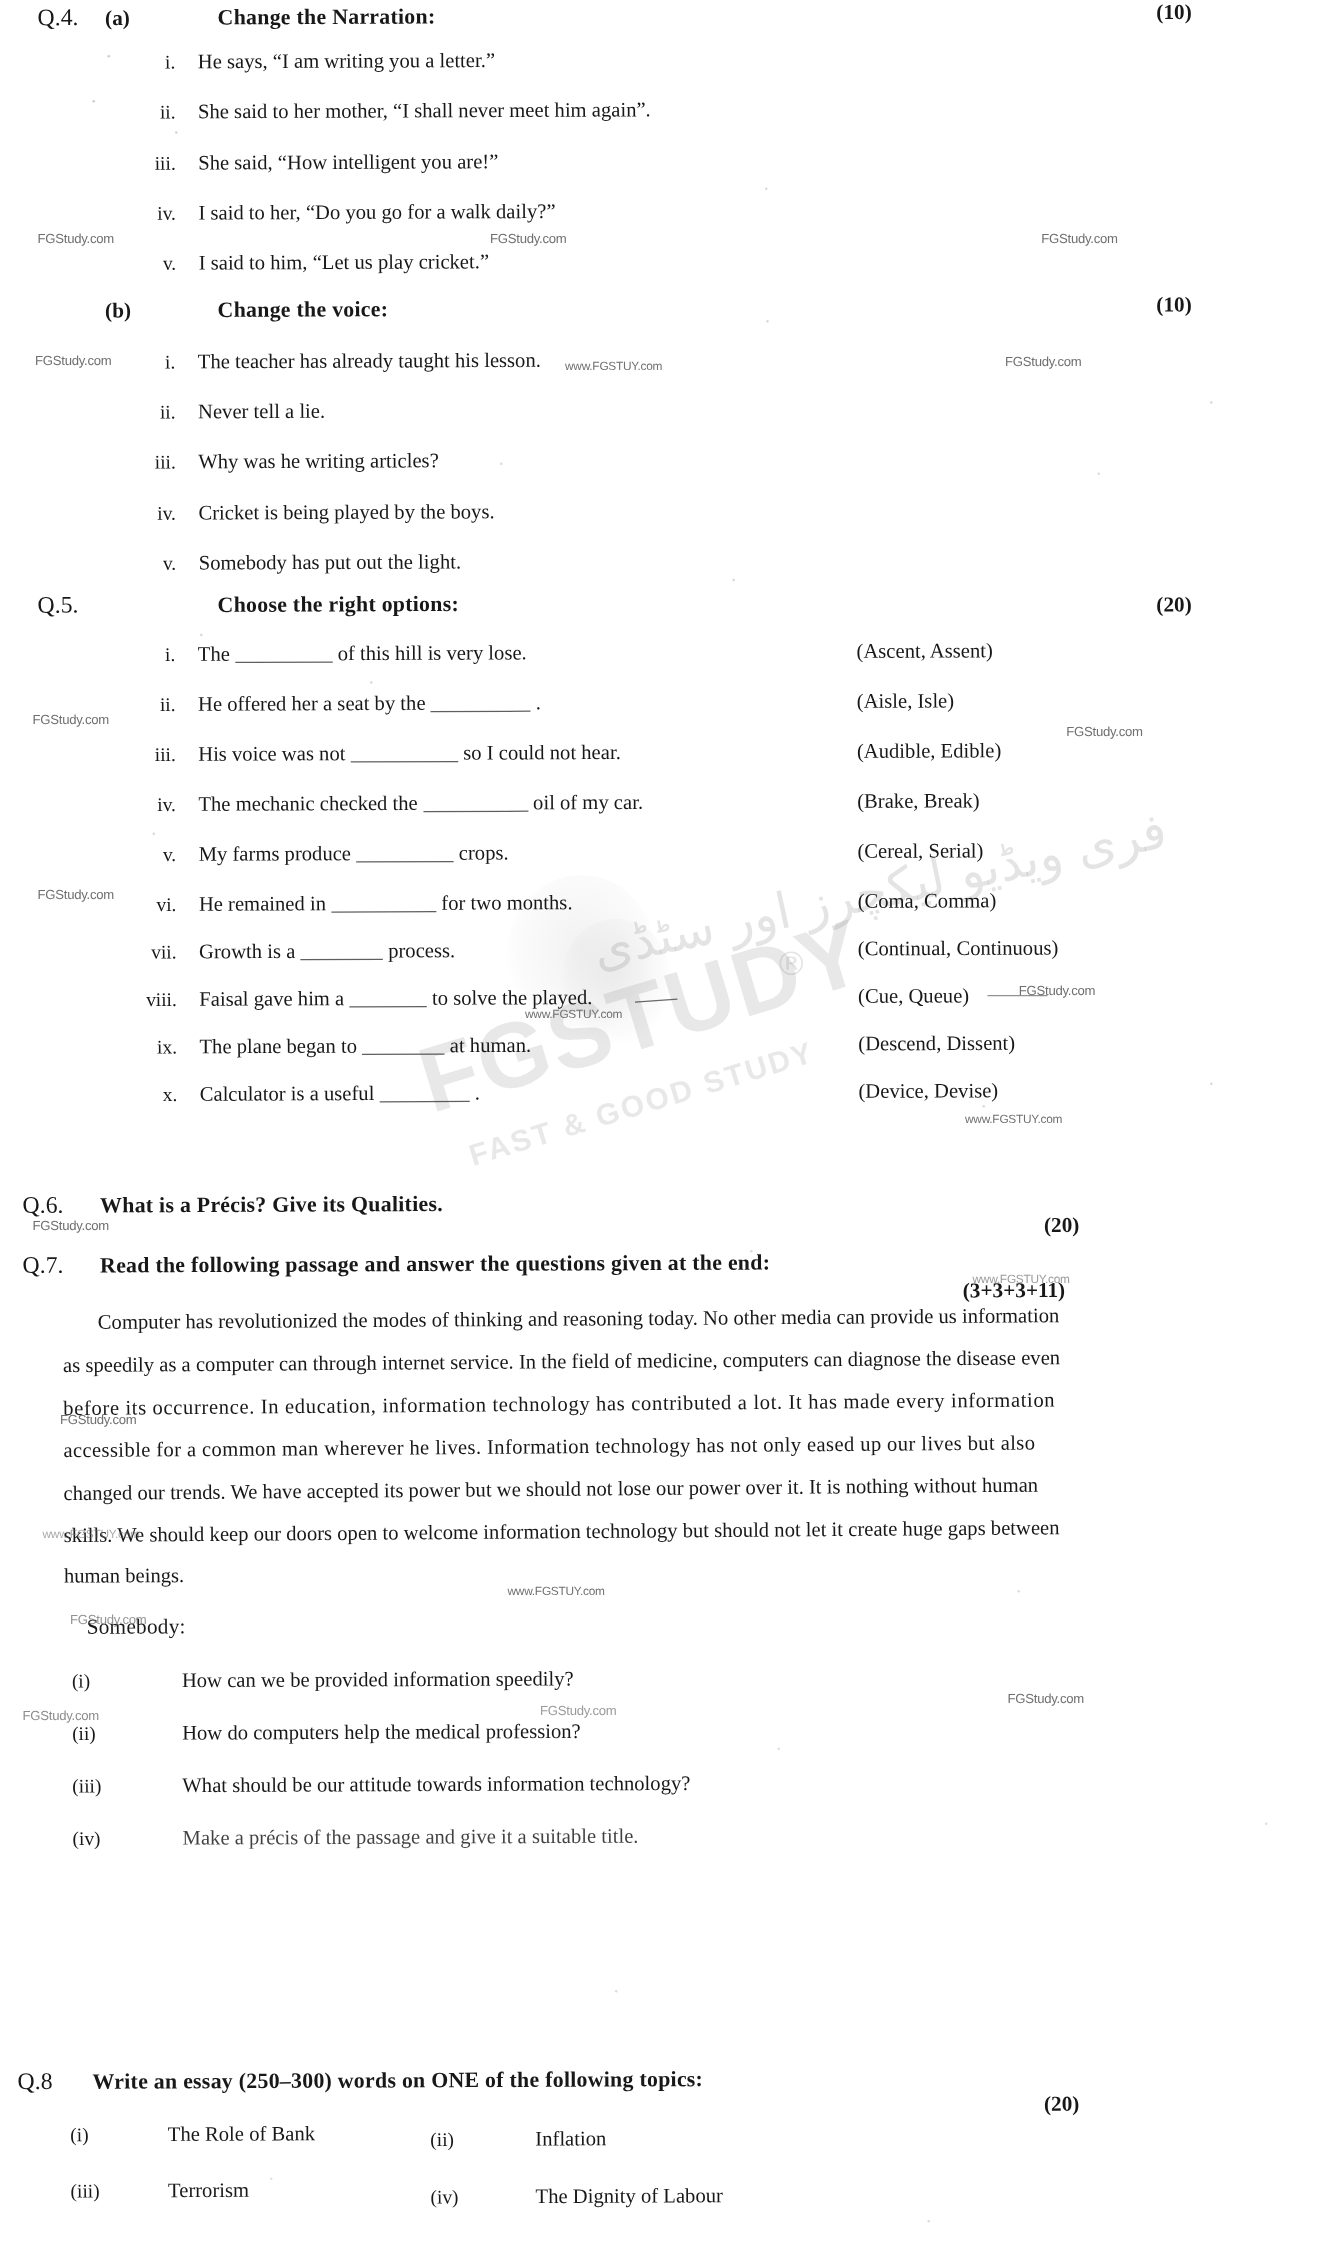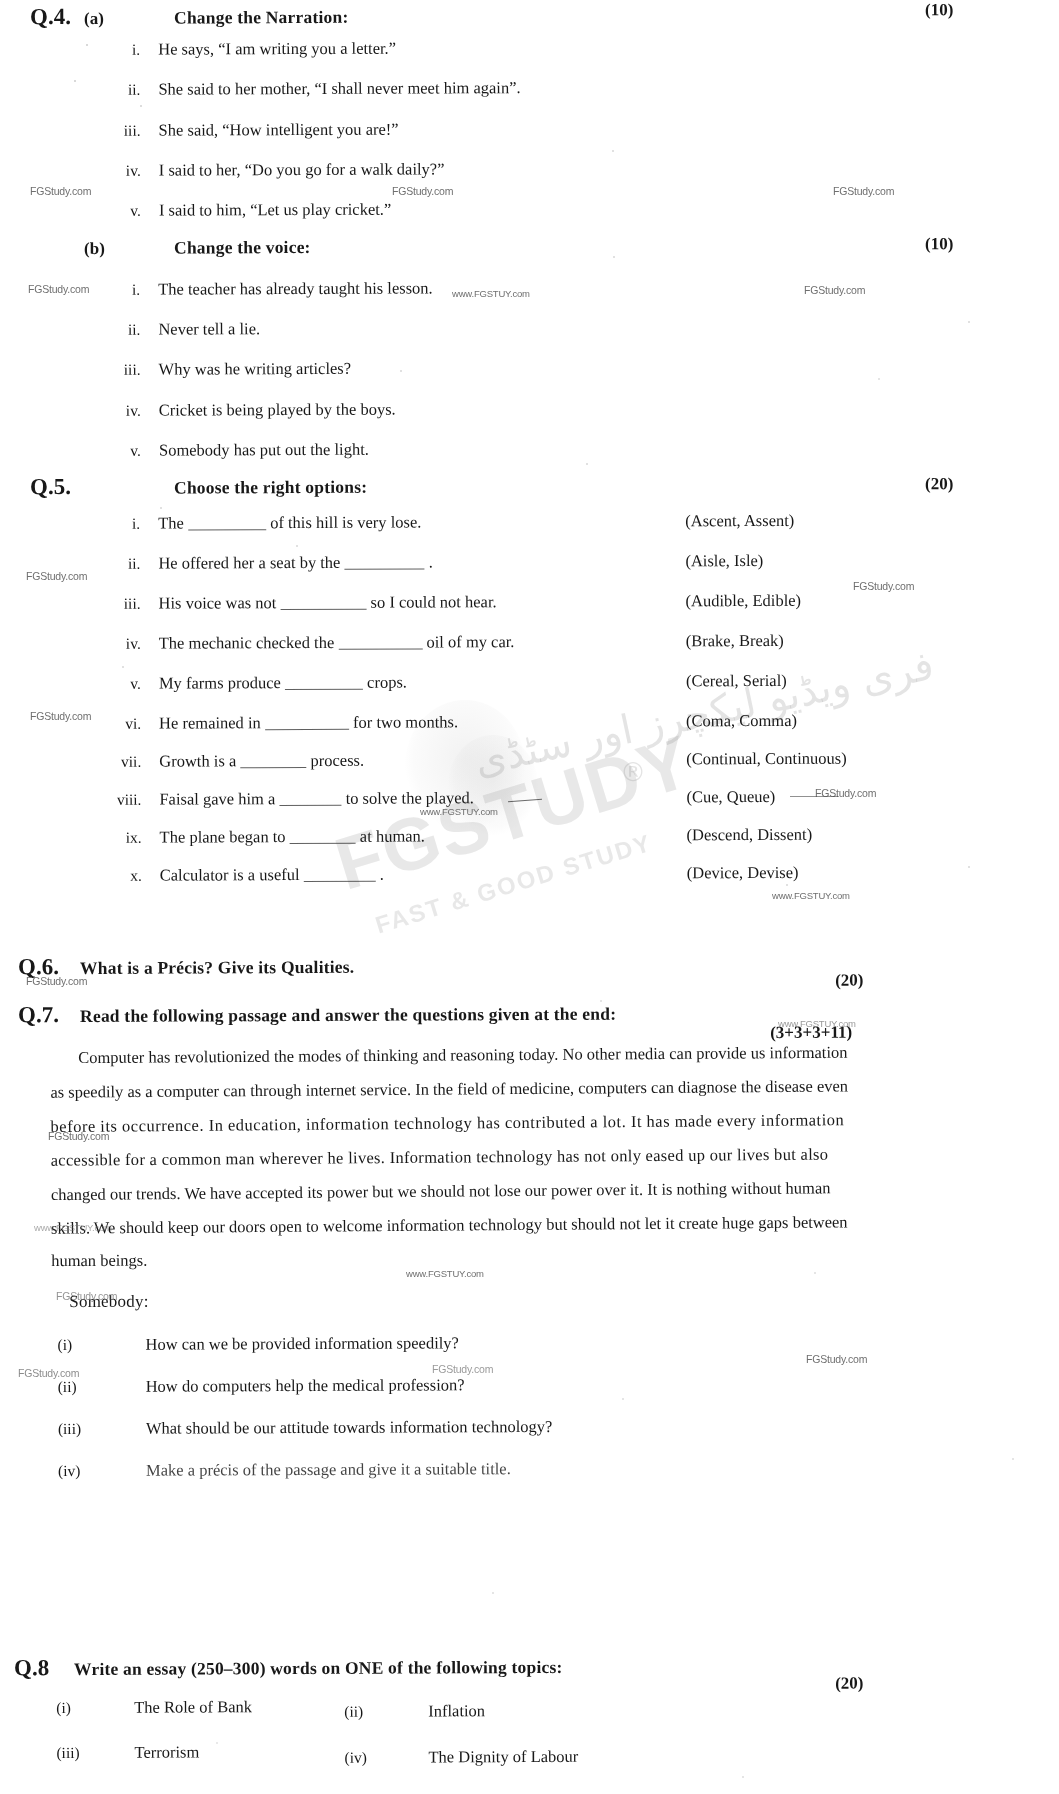--- a/index.html
+++ b/index.html
@@ -15,21 +15,21 @@
     position: relative;
     width: 1059px;
     height: 1794px;
     overflow: hidden;
     background: #fdfdfd;
     filter: contrast(1.02);
   }
 
   
   .abs { position: absolute; }
-  .qlabel { font-weight: bold; font-size: 23px; }
+  .qlabel { font-weight: normal; font-size: 19px; }
   .part { font-weight: bold; font-size: 17px; }
   .heading { font-weight: bold; font-size: 17.5px; letter-spacing: .2px; }
   .marks { font-weight: bold; font-size: 17px; }
   .roman { font-size: 15.5px; }
   .body-line { font-size: 16.5px; }
   .opt { font-size: 16.5px; }
 
   
   .blank {
     display: inline-block;

